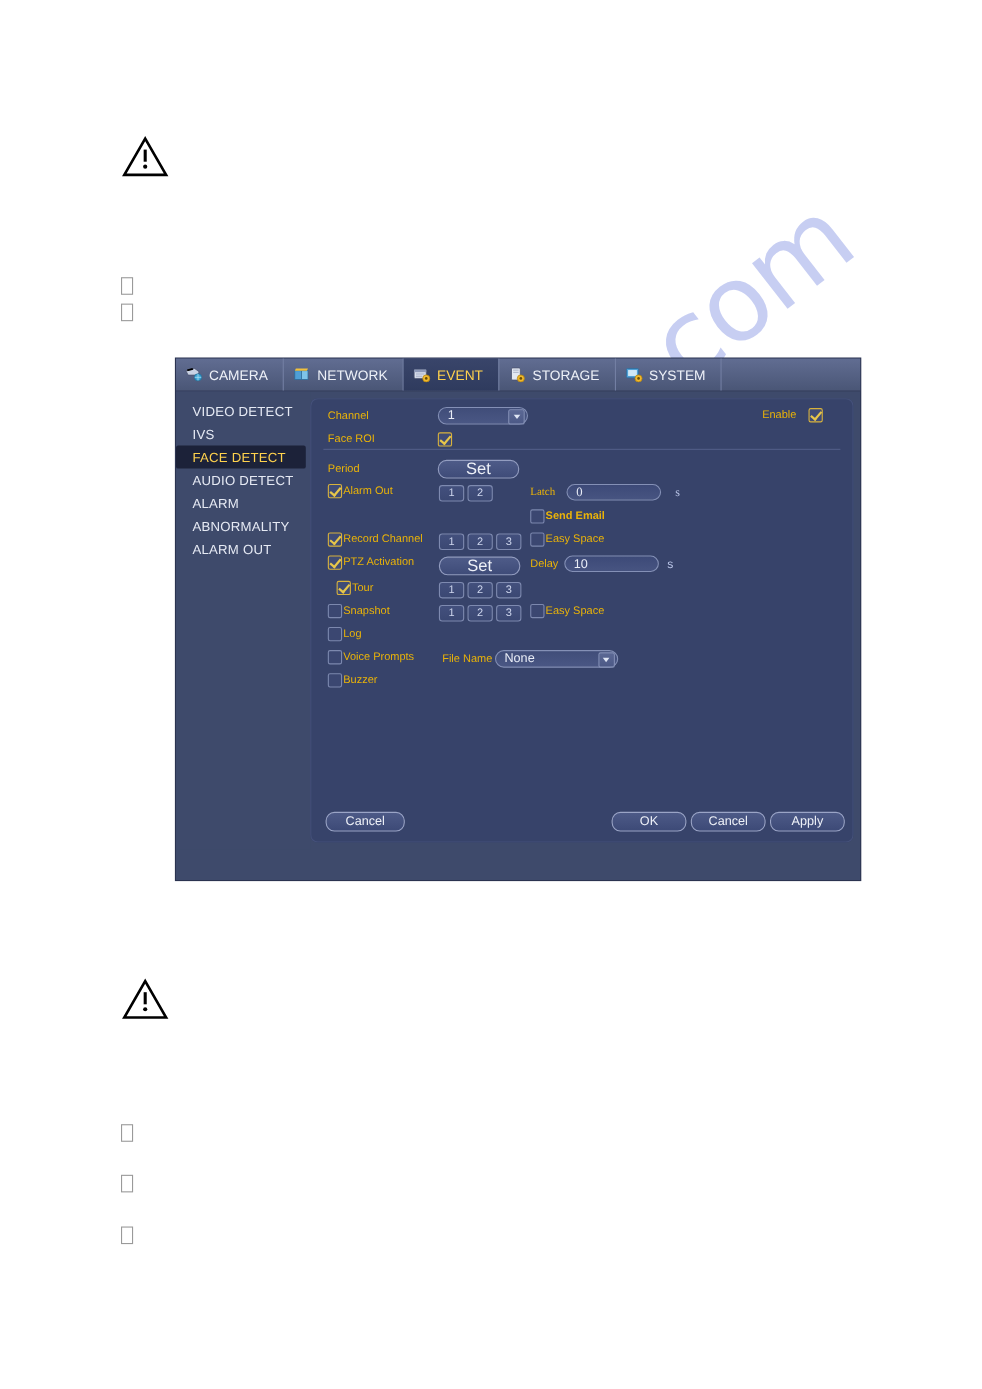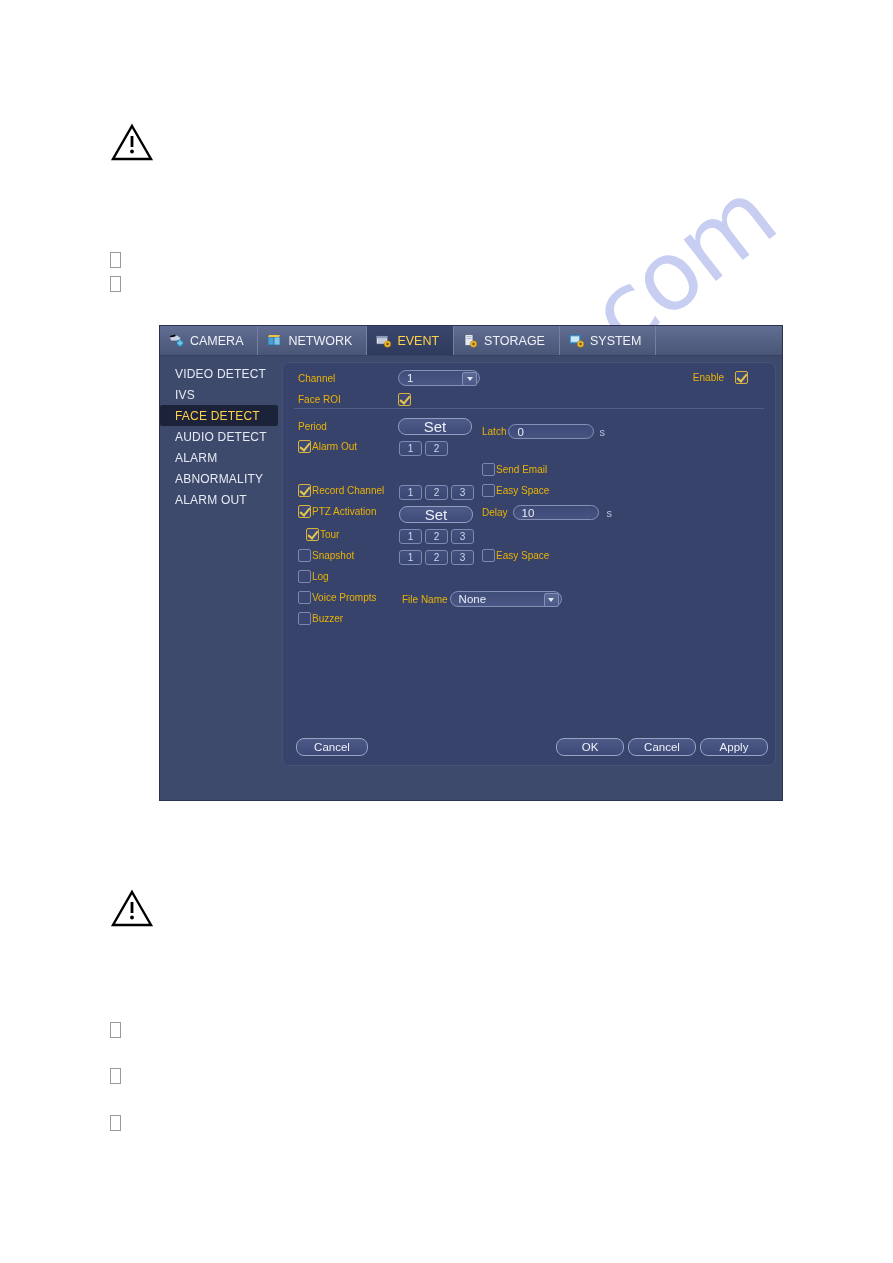--- a/index.html
+++ b/index.html
@@ -325,27 +325,27 @@
 
         <div class="row" style="left:16px;top:78px;gap:1px;">
           <span class="cb on"></span>
           <span class="lbl">Alarm Out</span>
         </div>
         <div class="row chips" style="left:117px;top:79px;">
           <div class="chip">1</div>
           <div class="chip">2</div>
         </div>
 
-        <div class="row" style="left:200px;top:62px;gap:2px;">
+        <div class="row" style="left:200px;top:78px;gap:10px;font-family:Liberation Serif, serif;">
           <span class="lbl">Latch</span>
           <div class="inp" style="width:86px;">0</div>
           <span class="unit">s</span>
         </div>
 
-        <div class="row" style="left:200px;top:101px;gap:1px;">
+        <div class="row" style="left:200px;top:101px;gap:1px;font-weight:bold;">
           <span class="cb"></span>
           <span class="lbl">Send Email</span>
         </div>
 
         <div class="row" style="left:16px;top:122px;gap:1px;">
           <span class="cb on"></span>
           <span class="lbl">Record Channel</span>
         </div>
         <div class="row chips" style="left:117px;top:123px;">
           <div class="chip">1</div>

